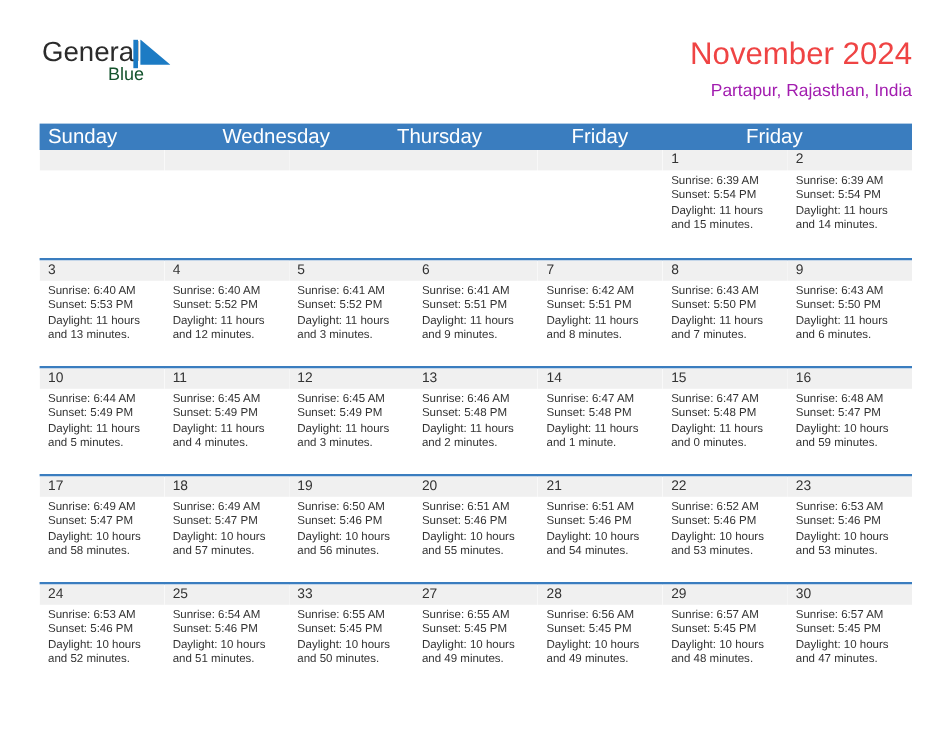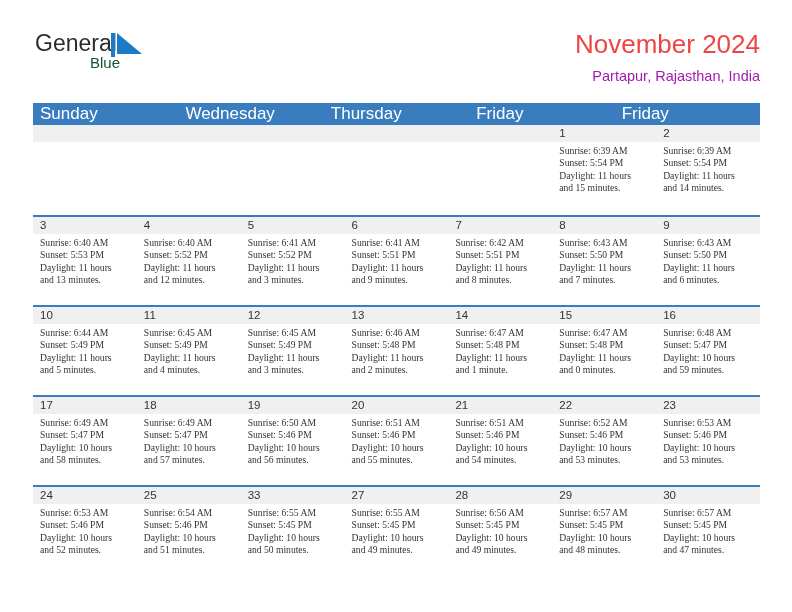--- a/index.html
+++ b/index.html
@@ -134,21 +134,20 @@
     font-size: 11.5px;
     color: #333333;
     padding-left: 7px;
     line-height: 17px;
   }
   .day-info {
     padding: 3px 6px 0 7px;
     font-size: 9.6px;
     line-height: 12.4px;
     color: #333333;
-    font-family: Liberation Serif, serif;
   }
   .day-info div {
     white-space: nowrap;
   }
 </style>
 </head>
 <body>
 
 <div class="page">
 

